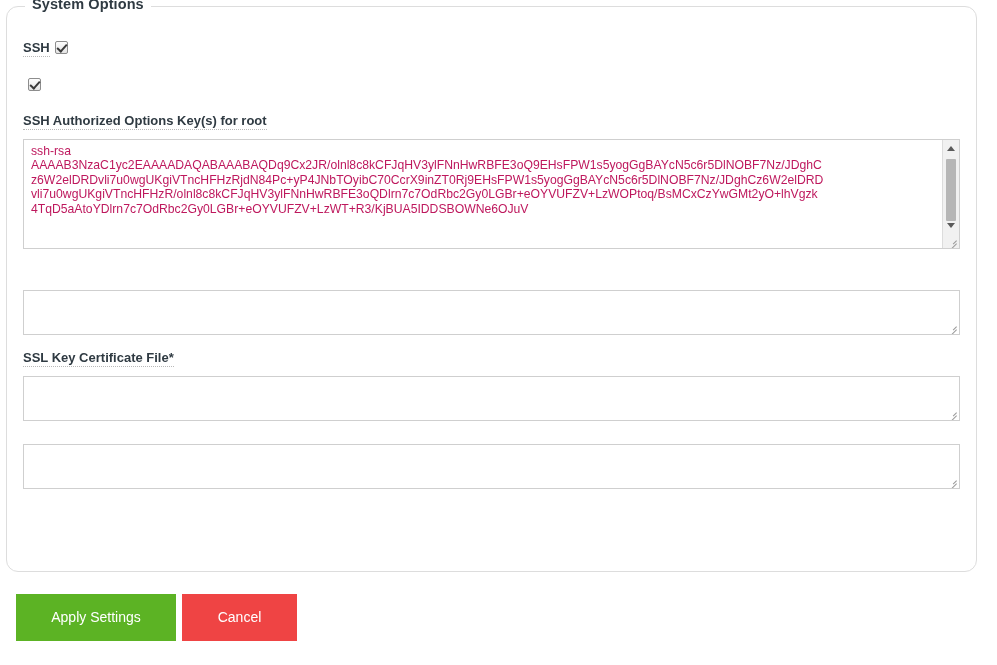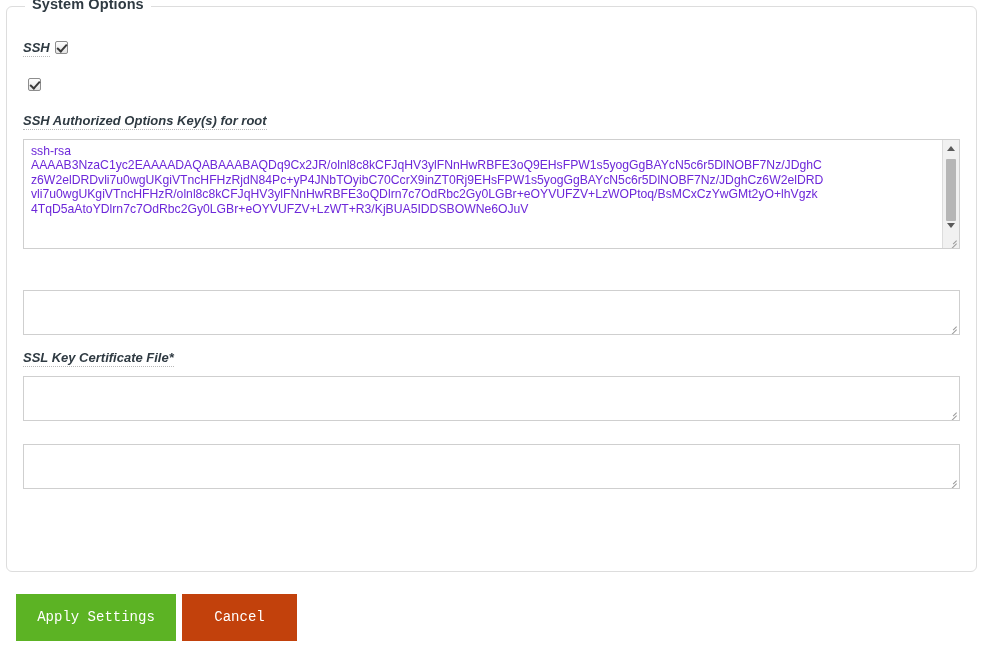--- a/index.html
+++ b/index.html
@@ -24,21 +24,21 @@
 
   
   .fieldset {
     position: absolute;
     left: 6px;
     top: 6px;
     width: 971px;
     height: 566px;
     box-sizing: border-box;
     border: 1px solid #dddddd;
-    border-radius: 6px;
+    border-radius: 12px;
     background: #ffffff;
     padding: 0;
     margin: 0;
   }
   .legend {
     position: absolute;
     left: 18px;
     top: -11px;
     background: #ffffff;
     padding: 0 7px;
@@ -65,21 +65,20 @@
     font-weight: bold;
     color: #2f3a42;
     border-bottom: 1px dotted #b9b9b9;
     line-height: 15px;
     padding-bottom: 1px;
     vertical-align: middle;
   }
   .row-inline {
     display: block;
     white-space: nowrap;
-    font-style: italic;
   }
 
   
   .cb {
     display: inline-block;
     width: 13px;
     height: 13px;
     box-sizing: border-box;
     border: 1px solid #8d8d8d;
     border-radius: 2px;
@@ -108,21 +107,21 @@
     border: 1px solid #cfcfcf;
     background: #ffffff;
     overflow: hidden;
   }
   .ta-text {
     box-sizing: border-box;
     padding: 4px 6px 4px 7px;
     font-family: "Liberation Sans", sans-serif;
     font-size: 12.2px;
     line-height: 14.6px;
-    color: #6d28d9;
+    color: #be185d;
     white-space: pre;
     overflow: hidden;
     height: 100%;
   }
   .grip {
     position: absolute;
     right: 1px;
     bottom: 1px;
     width: 13px;
     height: 13px;
@@ -196,35 +195,35 @@
     position: absolute;
     left: 16px;
     top: 594px;
   }
   .btn {
     display: inline-block;
     box-sizing: border-box;
     border: none;
     color: #ffffff;
     font-size: 14px;
-    font-family: Liberation Mono, monospace;
+    font-family: Liberation Sans, sans-serif;
     text-align: center;
     cursor: pointer;
     height: 47px;
     line-height: 47px;
     padding: 0;
   }
   .btn-apply {
     width: 160px;
     background: #5cb324;
     margin-right: 6px;
   }
   .btn-cancel {
     width: 115px;
-    background: #c2410c;
+    background: #ef4444;
   }
 
   .sp-a { height: 18px; }
   .sp-b { height: 14px; }
   .sp-c { height: 9px; }
 </style>
 </head>
 <body>
 
 <div class="page">

